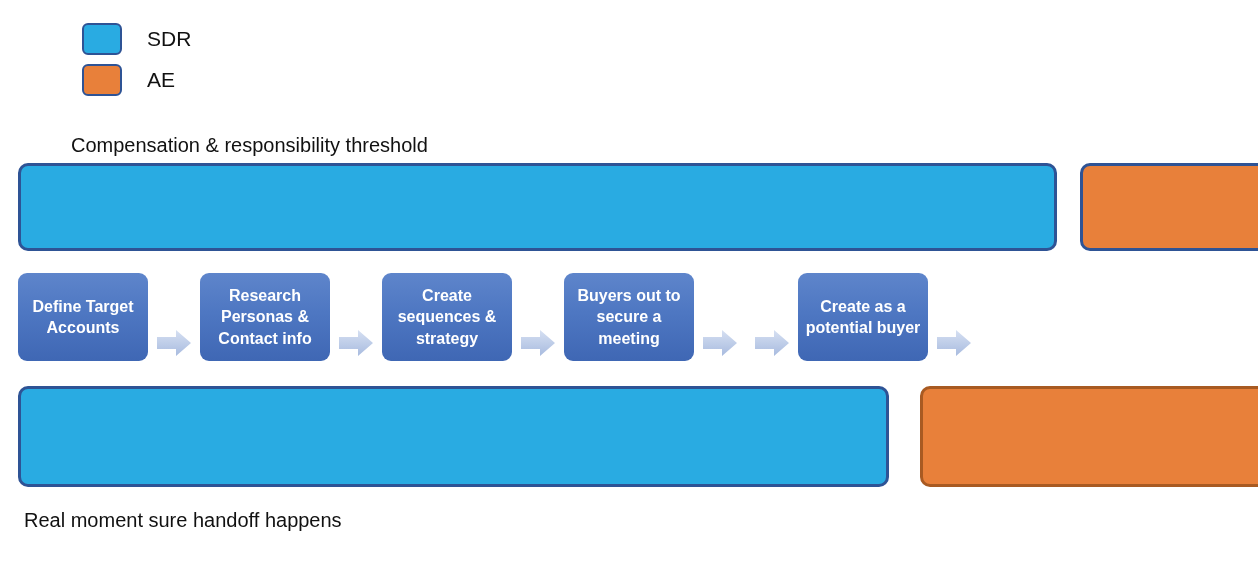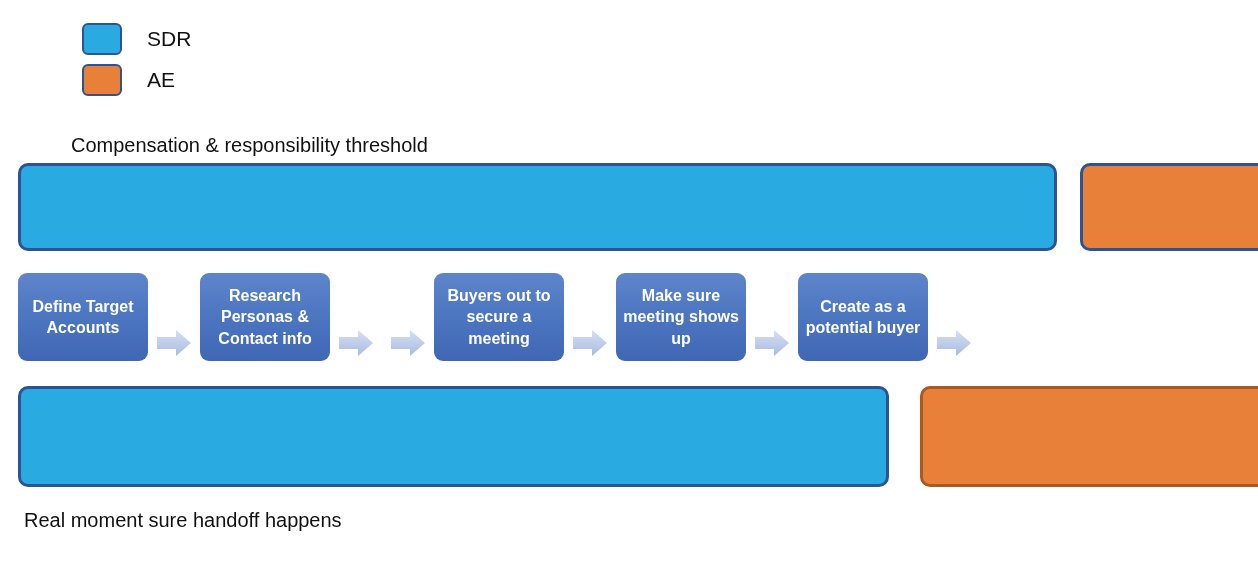--- a/index.html
+++ b/index.html
@@ -160,40 +160,40 @@
   <div class="step">
     <span class="step-text">Research Personas &amp; Contact info</span>
   </div>
 
   <div class="arrow">
     <svg width="34" height="30" viewBox="0 0 34 30">
       <path d="M0,9 L19,9 L19,2 L34,15 L19,28 L19,21 L0,21 Z" fill="url(#ag)"></path>
     </svg>
   </div>
 
+  <div class="step">
+    <span class="step-text">Create sequences &amp; strategy</span>
+  </div>
 
   <div class="arrow">
     <svg width="34" height="30" viewBox="0 0 34 30">
       <path d="M0,9 L19,9 L19,2 L34,15 L19,28 L19,21 L0,21 Z" fill="url(#ag)"></path>
     </svg>
   </div>
 
   <div class="step">
     <span class="step-text">Buyers out to secure a meeting</span>
   </div>
 
   <div class="arrow">
     <svg width="34" height="30" viewBox="0 0 34 30">
       <path d="M0,9 L19,9 L19,2 L34,15 L19,28 L19,21 L0,21 Z" fill="url(#ag)"></path>
     </svg>
   </div>
 
-  <div class="step">
-    <span class="step-text">Make sure meeting shows up</span>
-  </div>
 
   <div class="arrow">
     <svg width="34" height="30" viewBox="0 0 34 30">
       <path d="M0,9 L19,9 L19,2 L34,15 L19,28 L19,21 L0,21 Z" fill="url(#ag)"></path>
     </svg>
   </div>
 
   <div class="step">
     <span class="step-text">Create  as a potential buyer</span>
   </div>

